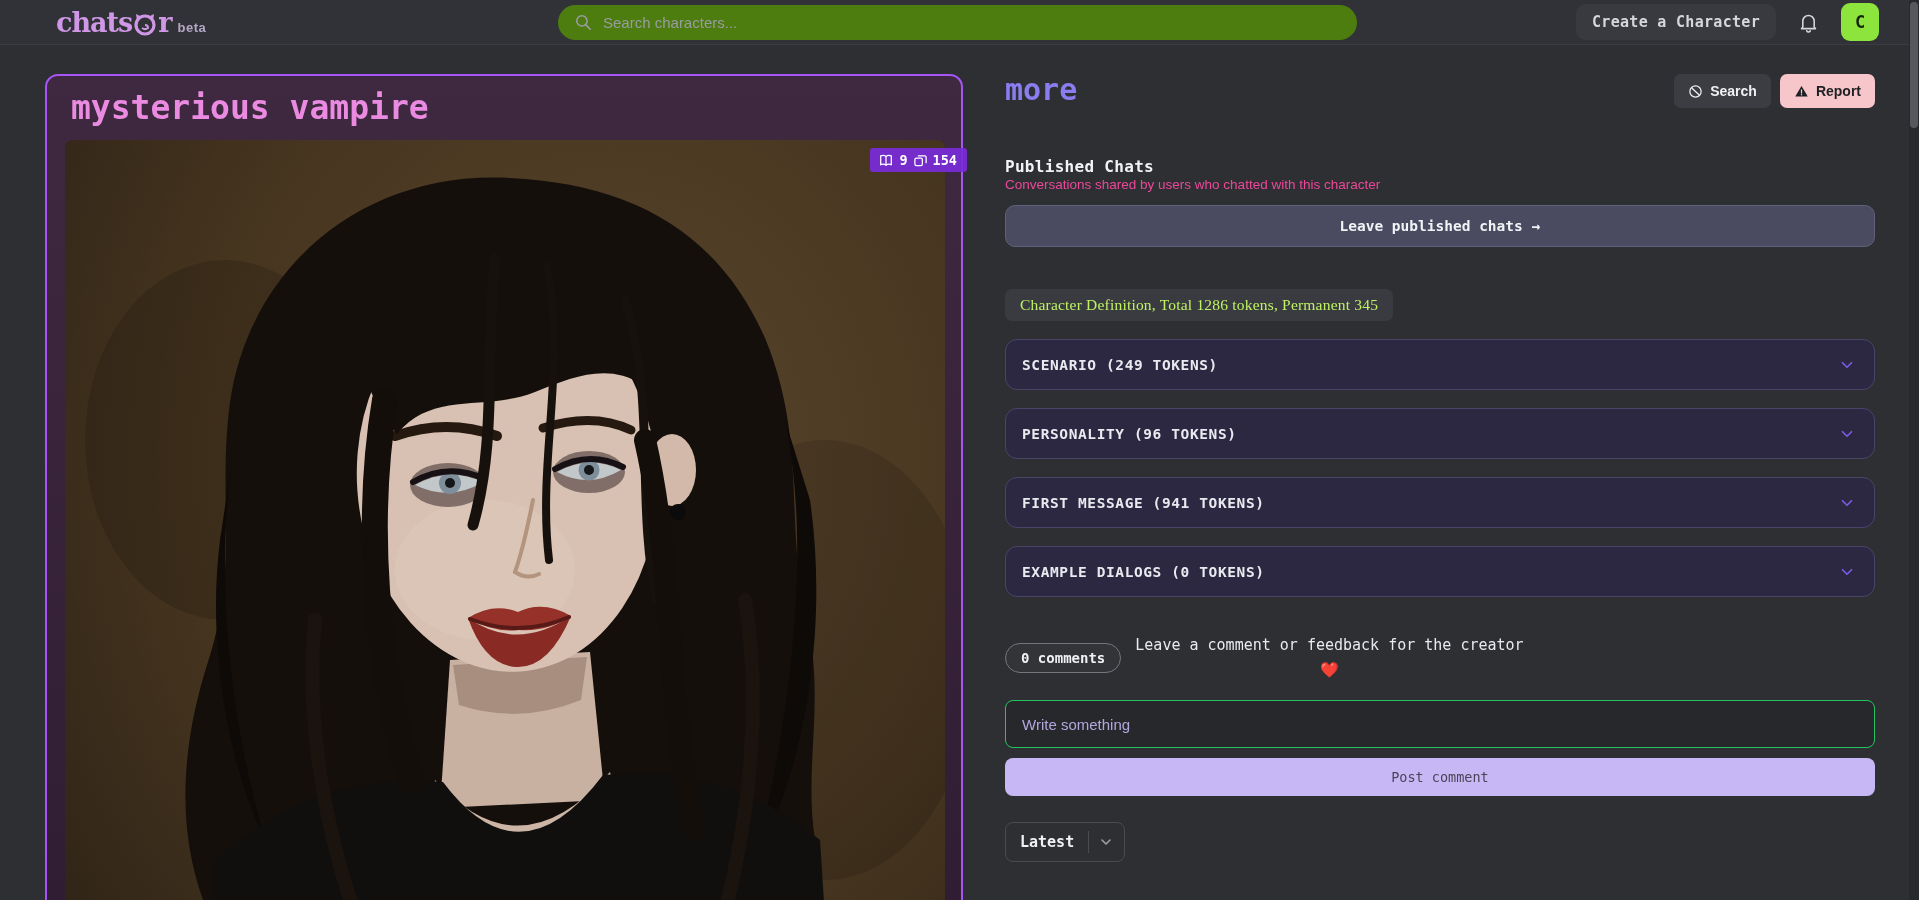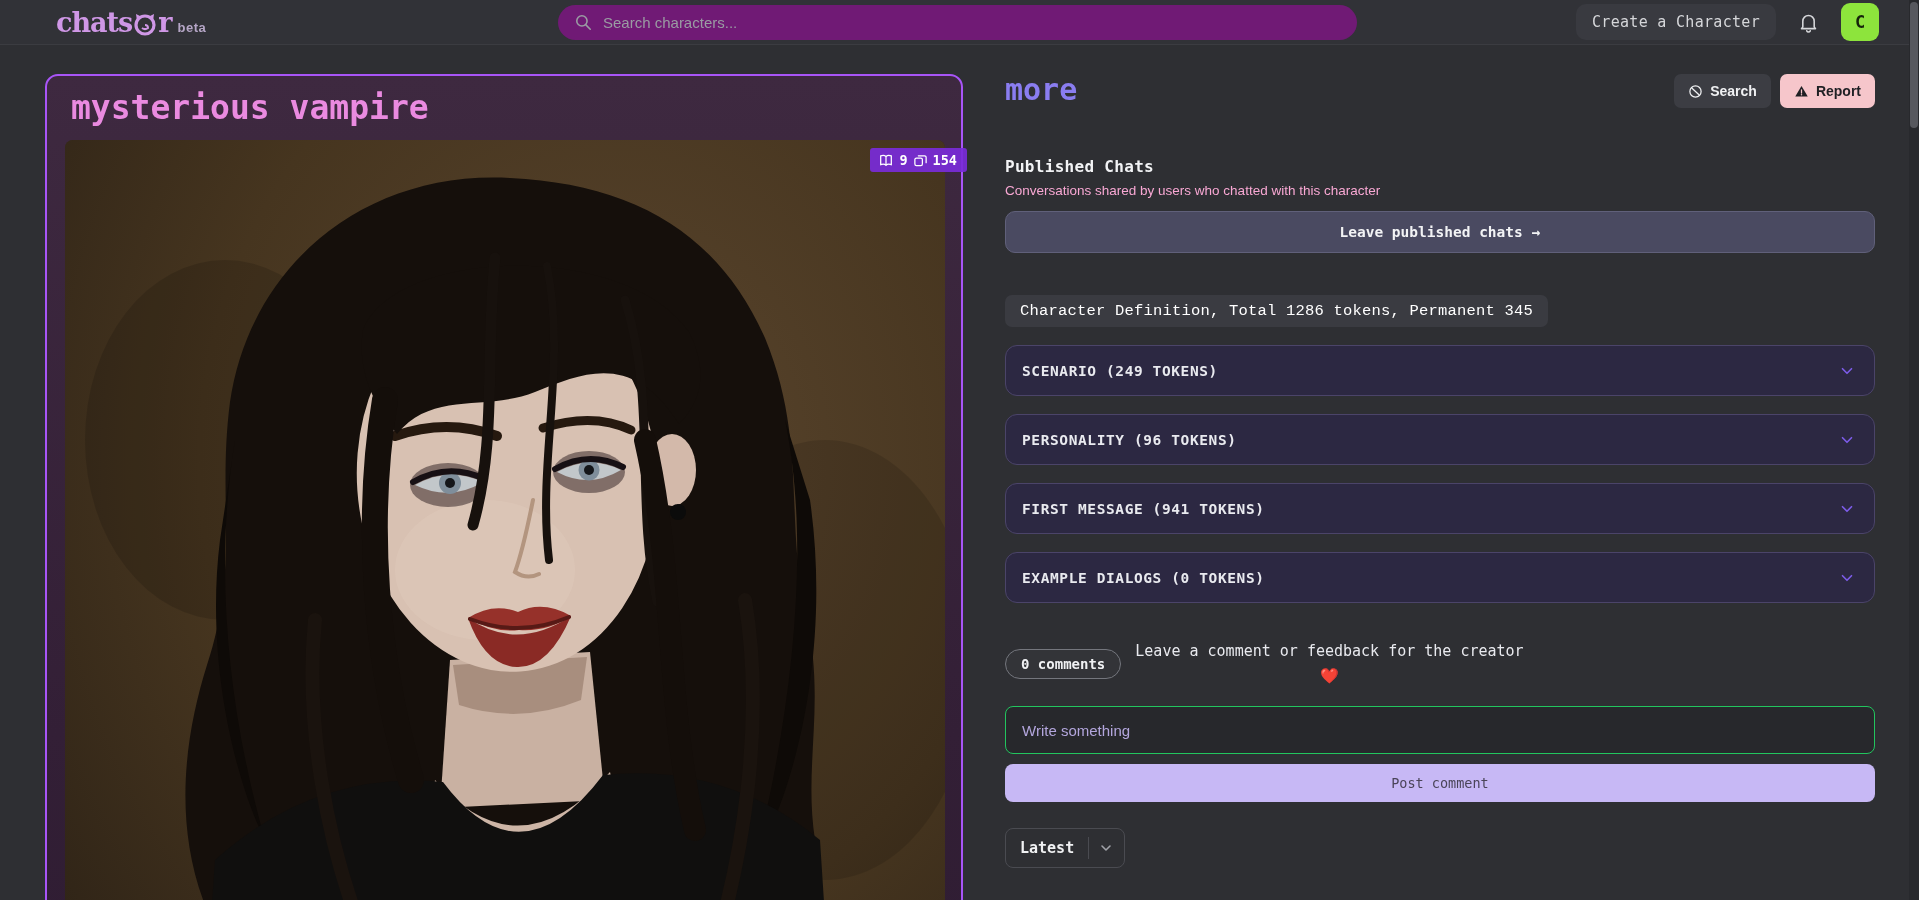--- a/index.html
+++ b/index.html
@@ -23,34 +23,34 @@
   .logo { display:flex; align-items:baseline; gap:6px; cursor:pointer; }
   .logo-word {
     font-family:"DejaVu Serif", serif;
     font-weight:bold; font-size:27px; color:#cf97e6; letter-spacing:-1px;
     display:flex; align-items:center;
   }
   .logo-cat { width:24px; height:24px; margin:0 1px; position:relative; top:2px; }
   .logo-beta { font-size:13px; font-weight:bold; color:#b5a6c6; letter-spacing:0.5px; }
   .search-wrap {
     position:absolute; left:558px; top:5px; width:799px; height:35px;
-    background:#701a75; border-radius:999px;
+    background:#4d7c0f; border-radius:999px;
     display:flex; align-items:center; gap:10px; padding:0 16px;
   }
   .search-wrap svg { flex:0 0 auto; }
   .search-input {
     background:transparent; border:none; outline:none; width:100%;
     color:#d3d4d8; font-size:15px; font-family:"Liberation Sans", sans-serif;
   }
   .search-input::placeholder { color:#9a9ca3; }
   .nav-right { margin-left:auto; display:flex; align-items:center; gap:22px; }
   .create-btn {
     background:#393a40; border:none; border-radius:10px;
     padding:9px 16px; color:#d6d7da; font-size:15px; cursor:pointer;
-    font-family:"DejaVu Sans Mono", monospace; letter-spacing:0.3px;
+    font-family:"DejaVu Sans Mono", monospace; letter-spacing:0.3px;font-weight:bold;
   }
   .bell-btn { background:none; border:none; cursor:pointer; display:flex; }
   .avatar {
     width:38px; height:38px; border-radius:9px; background:#8de43c;
     display:flex; align-items:center; justify-content:center;
     color:#16230b; font-weight:bold; font-size:17px; cursor:pointer;
     font-family:"DejaVu Sans Mono", monospace;
   }
 
   
@@ -97,33 +97,33 @@
   .report-btn {
     display:flex; align-items:center; gap:7px;
     background:#f6c6cb; border:none; border-radius:7px;
     padding:0 14px; height:34px; color:#1f2024; font-size:14px; font-weight:bold;
     cursor:pointer; font-family:"Liberation Sans", sans-serif;
   }
   .pub-heading {
     margin-top:47px; font-size:16px; font-weight:bold; color:#f2f3f5;
     font-family:"DejaVu Sans Mono", monospace; letter-spacing:0.3px;
   }
-  .pub-sub { margin-top:7px; font-size:13.5px; color:#f9a8d4; }
+  .pub-sub { margin-top:1px; font-size:13.5px; color:#ec4899; }
   .view-chats-btn {
     margin-top:13px; width:100%; height:42px;
     background:#4a4a61; border:1px solid #60607a; border-radius:10px;
     color:#f2f3f5; font-size:14.5px; font-weight:bold; cursor:pointer;
     font-family:"DejaVu Sans Mono", monospace;
     display:flex; align-items:center; justify-content:center; gap:9px;
   }
   .def-pill {
     margin-top:42px; display:inline-block;
     background:#3a3b41; border-radius:7px; padding:7px 15px;
-    color:#ffffff; font-size:15.5px;
-    font-family:Liberation Mono, monospace; letter-spacing:0.2px;
+    color:#bef264; font-size:15.5px;
+    font-family:Liberation Serif, serif; letter-spacing:0.2px;
   }
   .accordion {
     margin-top:18px; width:100%; height:51px;
     background:#2c2842; border:1px solid #4b4469; border-radius:12px;
     display:flex; align-items:center; padding:0 18px 0 16px;
     cursor:pointer;
   }
   .accordion:first-of-type { margin-top:23px; }
   .acc-label {
     font-family:"DejaVu Sans Mono", monospace;

